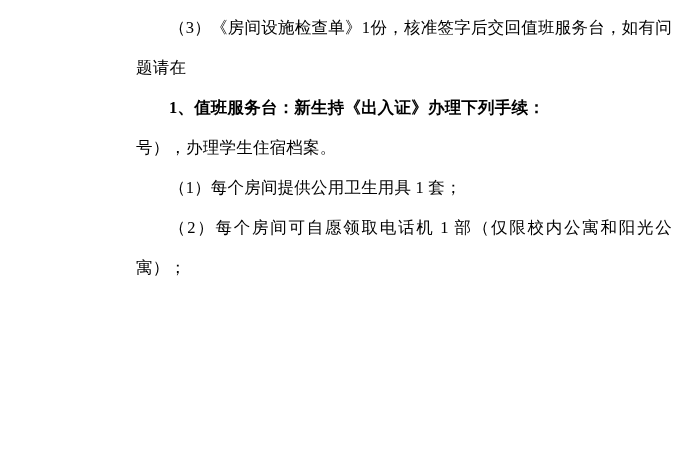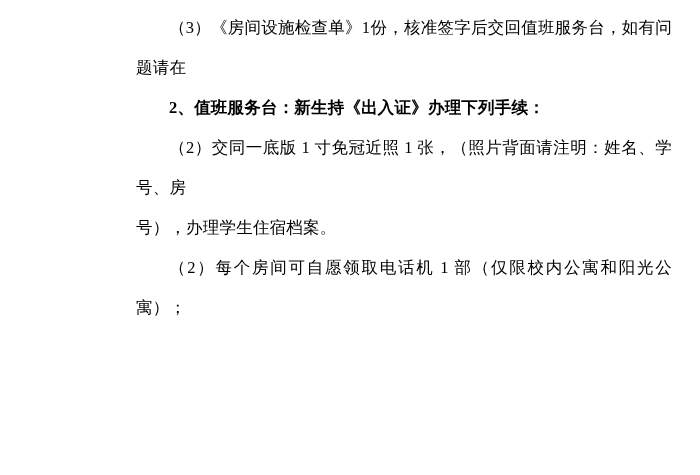--- a/index.html
+++ b/index.html
@@ -39,18 +39,18 @@
   .bold {
     font-weight: bold;
   }
 </style>
 </head>
 <body>
 
 <div class="page">
 
   <p class="para indent">（3）《房间设施检查单》1份，核准签字后交回值班服务台，如有问题请在</p>
-  <p class="para indent bold">2、值班服务台：新生持《出入证》办理下列手续：</p>
-  <p class="para indent">（2）交同一底版 1 寸免冠近照 1 张，（照片背面请注明：姓名、学号、房</p>
+  <p class="para indent bold">1、值班服务台：新生持《出入证》办理下列手续：</p>
   <p class="para noindent">号），办理学生住宿档案。</p>
+  <p class="para indent">（1）每个房间提供公用卫生用具 1 套；</p>
   <p class="para indent">（2）每个房间可自愿领取电话机 1 部（仅限校内公寓和阳光公寓）；</p>
 
 </div>
 
 </body></html>

